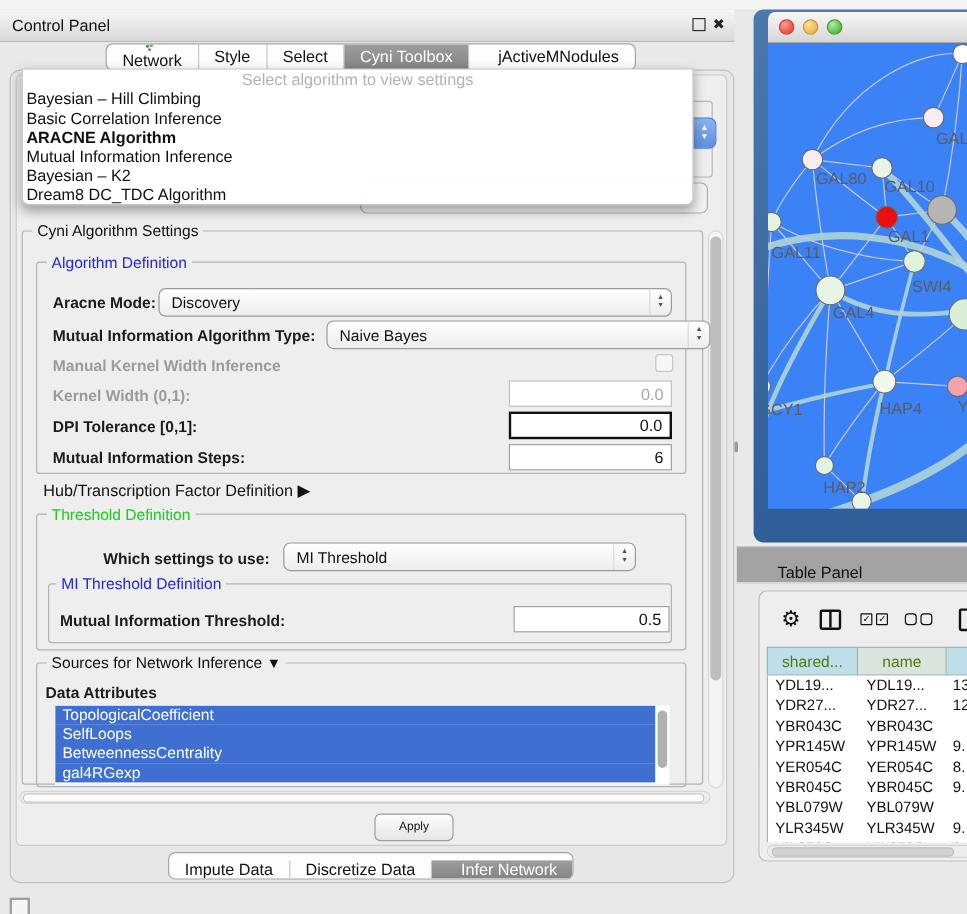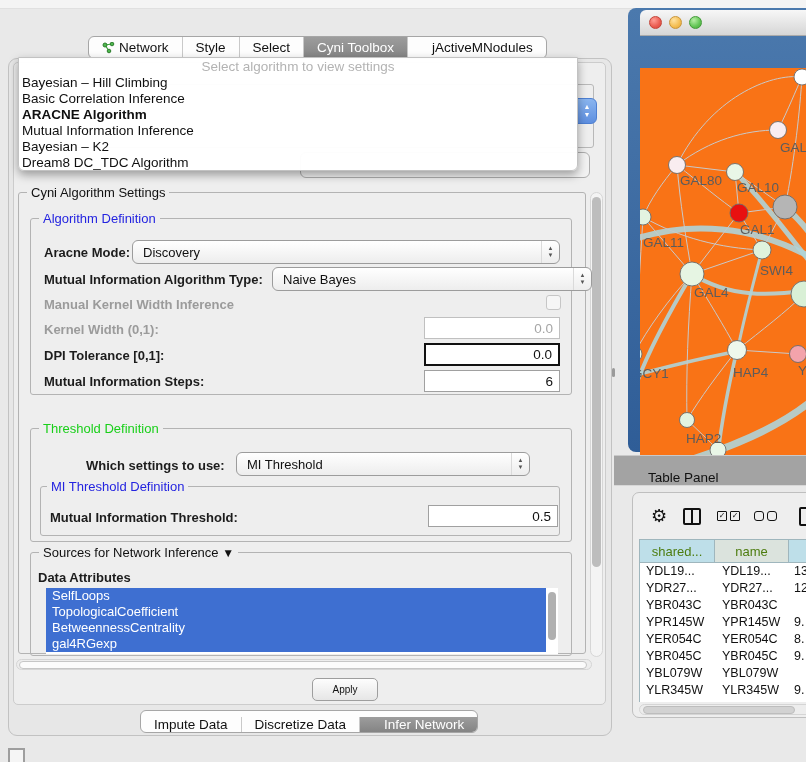--- a/index.html
+++ b/index.html
@@ -8,21 +8,21 @@
   .abs{position:absolute;}
   
   .topstrip{left:0;top:0;width:806px;height:8px;background:#f4f4f4;border-bottom:1px solid #e0e0e0;}
   .titlebar{left:0;top:8px;width:612px;height:26px;background:linear-gradient(#f7f7f7,#d9d9d9);border-bottom:1px solid #b9b9b9;display:flex;align-items:center;}
   .titlebar .t{margin-left:10px;font-size:13.5px;color:#111;}
   .winbtns{position:absolute;right:8px;top:6px;display:flex;gap:6px;align-items:center;}
   .floaticon{width:9px;height:9px;border:1.6px solid #333;background:transparent;}
   .closeicon{font-size:12px;font-weight:bold;color:#222;line-height:12px;}
   
   .seg{display:flex;background:#fdfdfd;border:1px solid #a6a6a6;border-radius:6px;overflow:hidden;height:23px;box-sizing:border-box;}
-  .seg .it{display:flex;align-items:center;justify-content:center;font-size:13.5px;color:#111;padding:0 13px;border-right:1px solid #c9c9c9;white-space:nowrap;}
+  .seg .it{display:flex;align-items:center;justify-content:center;font-size:13.5px;color:#111;padding:0 13px;border-right:1px solid #c9c9c9;white-space:nowrap;flex-direction:column;}
   .seg .it:last-child{border-right:none;padding-left:24px;}
   .seg .it.sel{background:linear-gradient(#9d9d9d,#848484);color:#fff;}
   
   .outerbox{left:8px;top:58px;width:604px;height:678px;background:#e7e7e7;border:1px solid #c2c2c2;border-radius:9px;box-sizing:border-box;}
   .innerbox{left:13px;top:62px;width:593px;height:643px;background:#eeeeee;border:1px solid #cccccc;border-radius:5px;box-sizing:border-box;}
   
   .bg-fieldset{left:24px;top:84px;width:570px;height:64px;border:1px solid #b8b8b8;border-radius:3px;box-sizing:border-box;}
   .bg-combo{left:300px;top:152px;width:290px;height:26px;background:#f2f2f2;border:1px solid #adadad;border-radius:6px;box-sizing:border-box;}
   .bg-spinner{left:577px;top:98px;width:20px;height:26px;background:linear-gradient(#8ab5ef,#5e8fe0);border:1px solid #4d7fd2;border-radius:0 6px 6px 0;box-sizing:border-box;color:#fff;font-size:7px;line-height:8px;text-align:center;padding-top:4px;}
   
@@ -54,21 +54,21 @@
   .btn{background:linear-gradient(#fdfdfd,#e6e6e6);border:1px solid #9e9e9e;border-radius:5px;font-size:10px;color:#111;display:flex;align-items:center;justify-content:center;box-sizing:border-box;margin-left:40px;}
   .tri{font-size:12px;color:#111;}
   .sqicon{left:8px;top:748px;width:17px;height:18px;background:#f5f5f5;border:2px solid #9e9e9e;box-sizing:border-box;}
   
   .netframe{left:628px;top:8px;width:178px;height:444px;background:linear-gradient(#4b79ad,#2f5d97);border-radius:8px 0 0 8px;}
   .nettitle{left:640px;top:10px;width:166px;height:26px;background:linear-gradient(#f7f7f7,#d6d6d6);border-bottom:1px solid #aaa;border-radius:6px 0 0 0;box-sizing:border-box;display:flex;align-items:center;padding-left:9px;gap:7px;}
   .light{width:13px;height:13px;border-radius:50%;box-sizing:border-box;}
   .l-red{background:radial-gradient(circle at 35% 30%,#ff9d94,#ea5b50 60%,#d5463c);border:1px solid #c44438;}
   .l-yel{background:radial-gradient(circle at 35% 30%,#ffe2a0,#f4bd50 60%,#dfa23a);border:1px solid #c9963a;}
   .l-grn{background:radial-gradient(circle at 35% 30%,#b6eea5,#61c554 60%,#47a53b);border:1px solid #429a38;}
-  .netview{left:640px;top:36px;width:166px;height:388px;background:#f97316;overflow:hidden;margin-top:32px;}
+  .netview{left:640px;top:36px;width:166px;height:388px;background:#3b82f6;overflow:hidden;}
   .tp-strip{left:614px;top:455px;width:192px;height:31px;background:#a3a3a3;border-top:1px solid #c9c9c9;border-bottom:1px solid #d7d7d7;display:flex;align-items:flex-end;box-sizing:border-box;}
   .tp-strip .t{margin-left:34px;font-size:13.5px;color:#111;}
   .tablebox{left:632px;top:492px;width:200px;height:226px;background:#eeeeee;border:1px solid #bfbfbf;border-radius:7px;box-sizing:border-box;overflow:hidden;}
   .ttoolbar{position:absolute;left:0;top:8px;width:100%;height:30px;display:flex;align-items:center;}
   .gear{font-size:18px;color:#111;line-height:18px;}
   .colicon{width:18px;height:17px;border:2px solid #111;border-radius:2px;box-sizing:border-box;position:relative;}
   .colicon:before{content:"";position:absolute;left:6px;top:0;width:2px;height:100%;background:#111;}
   .pairbox{display:flex;gap:3px;}
   .minibox{width:10px;height:10px;border:1.5px solid #111;border-radius:1px;box-sizing:border-box;font-size:8px;line-height:8px;text-align:center;color:#111;}
   .minibox.round{border-radius:3px;}
@@ -88,20 +88,27 @@
   .splitter{left:612px;top:368px;width:3px;height:9px;background:#9a9a9a;border-radius:2px;}
   svg text{font-family:"Liberation Sans","DejaVu Sans",sans-serif;}
 </style>
 </head>
 <body>
 
 <div id="screen">
 
   <div class="abs topstrip"></div>
 
+  <div class="abs titlebar">
+    <span class="t">Control Panel</span>
+    <span class="winbtns">
+      <span class="floaticon"></span>
+      <span class="closeicon">✖</span>
+    </span>
+  </div>
 
   <div class="abs seg" style="left:88px;top:36px;" id="top-tabs">
       <div class="it">
         <svg width="13" height="12" viewBox="0 0 13 12" style="margin-right:4px;">
           <line x1="3" y1="3" x2="10" y2="2" stroke="#3aa53a" stroke-width="1.2"></line>
           <line x1="3" y1="3" x2="7" y2="9" stroke="#3aa53a" stroke-width="1.2"></line>
           <circle cx="3" cy="3" r="2" fill="#4db84d" stroke="#2e7d2e"></circle>
           <circle cx="10" cy="2" r="1.8" fill="#4db84d" stroke="#2e7d2e"></circle>
           <circle cx="7" cy="9" r="1.8" fill="#4db84d" stroke="#2e7d2e"></circle>
         </svg>
@@ -155,20 +162,24 @@
   </div>
   <span class="abs lbl dis" style="left:44px;top:297px;">Manual Kernel Width Inference</span>
   <div class="abs cb" style="left:546px;top:295px;"></div>
   <span class="abs lbl dis" style="left:44px;top:322px;">Kernel Width (0,1):</span>
   <input class="abs field dis" style="left: 424px; top: 317px; width: 136px;" readonly="" value="0.0">
   <span class="abs lbl" style="left:44px;top:348px;">DPI Tolerance [0,1]:</span>
   <input class="abs field focus" style="left: 424px; top: 343px; width: 136px;" value="0.0">
   <span class="abs lbl" style="left:44px;top:374px;">Mutual Information Steps:</span>
   <input class="abs field" style="left: 424px; top: 370px; width: 136px;" value="6">
 
+  <span class="abs" style="left:36px;top:400px;font-size:13.5px;color:#111;">
+    <span>Hub/Transcription Factor Definition</span>
+    <span class="tri" style="font-size:14px;"> ▶</span>
+  </span>
 
   <div class="abs fs" style="left:30px;top:428px;width:542px;height:114px;">
     <span class="fs-legend leg-green" style="left:8px;background:#eeeeee;">Threshold Definition</span>
   </div>
   <span class="abs lbl" style="left:86px;top:458px;">Which settings to use:</span>
   <div class="abs combo" style="left:236px;top:452px;width:294px;">
     <span class="ct">MI Threshold</span>
     <span class="arr">▲<br>▼</span>
   </div>
   <div class="abs fs" style="left:40px;top:486px;width:520px;height:50px;">
@@ -179,22 +190,22 @@
 
   <div class="abs fs" style="left:30px;top:552px;width:542px;height:104px;">
     <span class="fs-legend leg-black" style="left:8px;">
       <span>Sources for Network Inference</span>
       <span class="tri"> ▼</span>
     </span>
   </div>
   <span class="abs lbl" style="left:38px;top:570px;">Data Attributes</span>
   <div class="abs listbox" style="left:46px;top:588px;width:512px;height:66px;">
     <div id="attr-list" style="width:500px;">
+        <div class="list-item">TopologicalCoefficient</div>
         <div class="list-item">SelfLoops</div>
-        <div class="list-item">TopologicalCoefficient</div>
         <div class="list-item">BetweennessCentrality</div>
         <div class="list-item">gal4RGexp</div>
       </div>
     <div style="position:absolute;right:2px;top:4px;width:8px;height:48px;background:#b0b0b0;border-radius:4px;"></div>
   </div>
 
   <div class="abs hscroll" style="left:16px;top:659px;width:576px;height:11px;">
     <div class="hthumb" style="left:2px;width:568px;"></div>
   </div>
 

